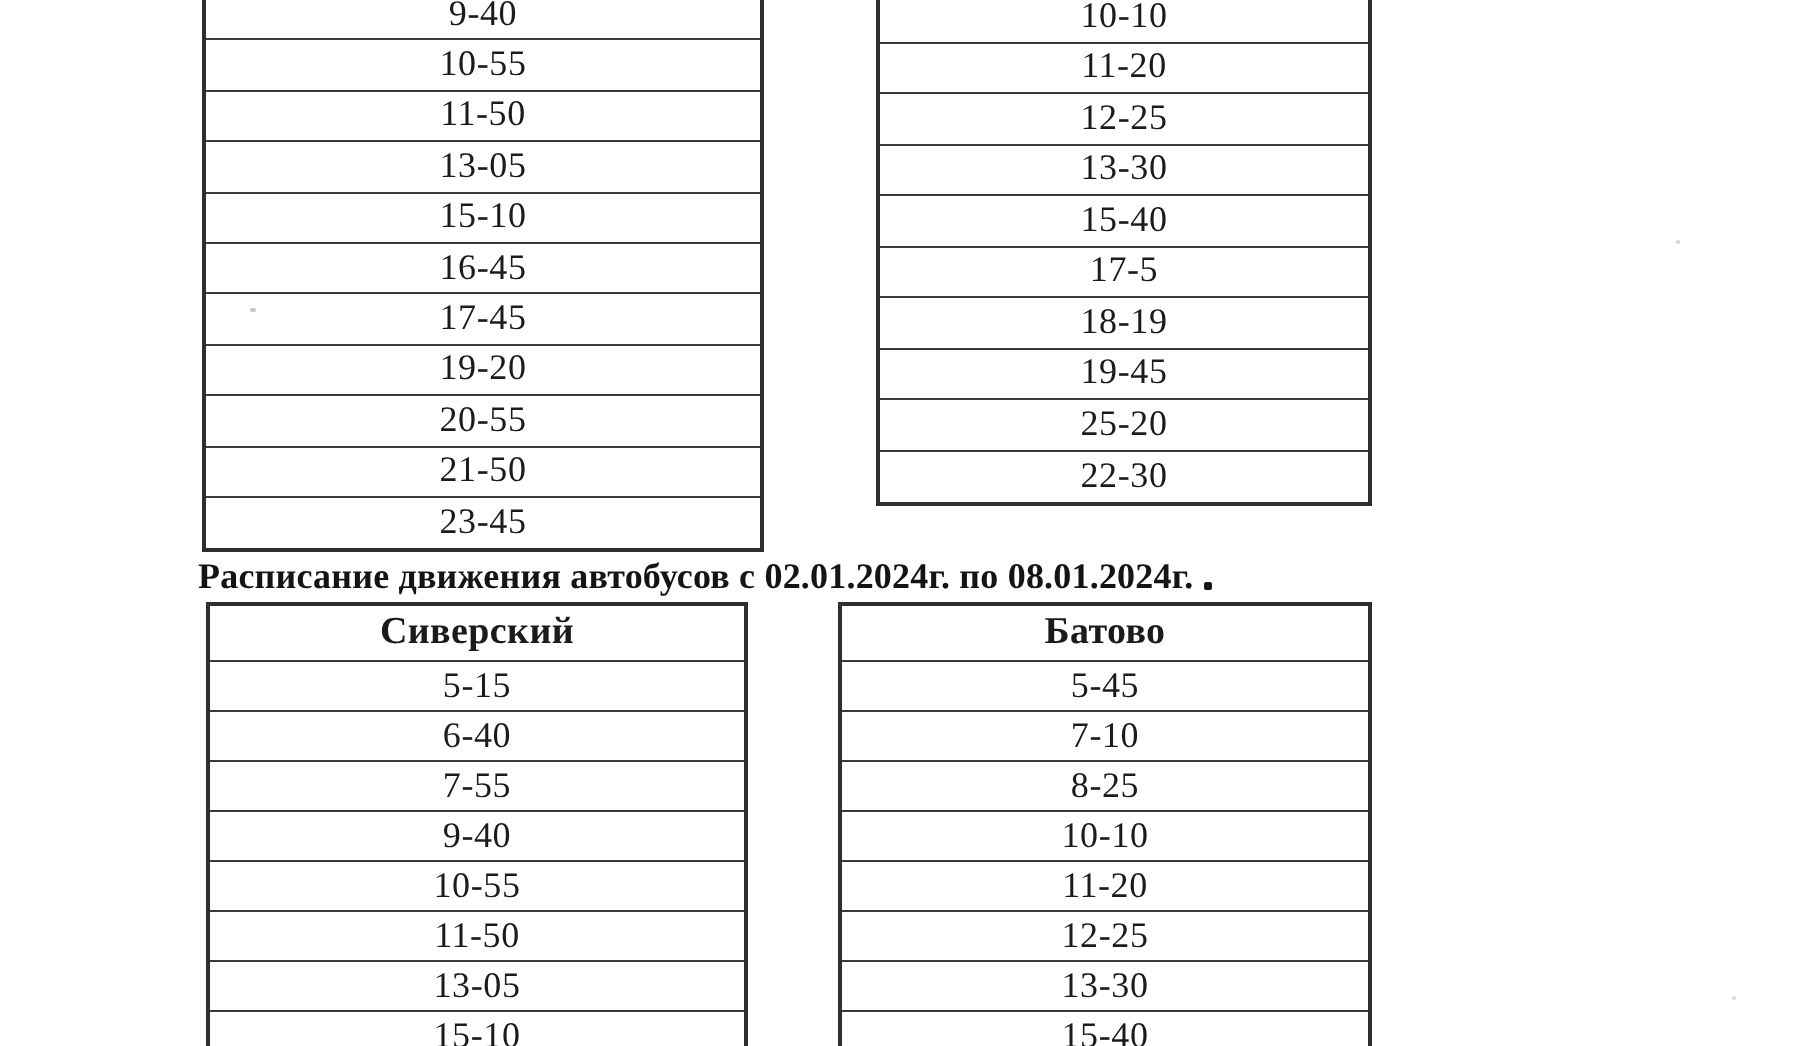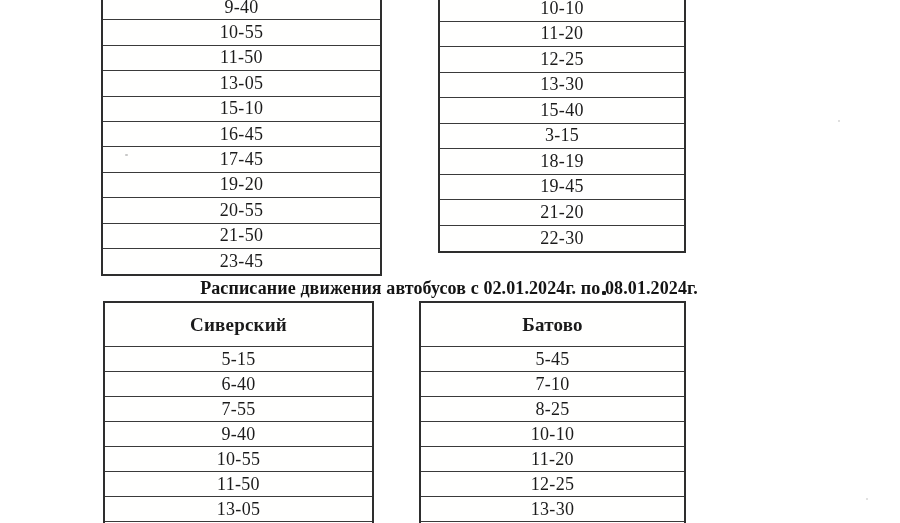--- a/index.html
+++ b/index.html
@@ -48,27 +48,26 @@
   .heading {
     position: absolute;
     left: 99px;
     top: 278px;
     width: 700px;
     font-size: 18px;
     font-weight: bold;
     letter-spacing: 0.1px;
     color: #141414;
     white-space: nowrap;
-    text-align: center;
   }
   
   #w2-siv { left: 103px; top: 301px; width: 271px; }
   #w2-bat { left: 419px; top: 301px; width: 267px; }
   #w2-siv .row, #w2-bat .row { height: 25px; }
-  #w2-siv .hdr-row, #w2-bat .hdr-row { height: 44px; font-family: Liberation Serif, serif; }
+  #w2-siv .hdr-row, #w2-bat .hdr-row { height: 28px; font-family: Liberation Serif, serif; }
   
   .speck {
     position: absolute;
     border-radius: 1px;
   }
   #speck-1 { left: 602px; top: 291px; width: 4px; height: 4px; background: #181818; }
   #speck-2 { left: 125px; top: 154px; width: 3px; height: 2px; background: #9a9a9a; opacity: .55; }
   #speck-3 { left: 838px; top: 120px; width: 2px; height: 2px; background: #ababab; opacity: .5; }
   #speck-4 { left: 866px; top: 498px; width: 2px; height: 2px; background: #b0b0b0; opacity: .5; }
 </style>
@@ -123,30 +122,30 @@
     <div class="row">
         <span>12-25</span>
       </div>
     <div class="row">
         <span>13-30</span>
       </div>
     <div class="row">
         <span>15-40</span>
       </div>
     <div class="row">
-        <span>3-15</span>
+        <span>17-5</span>
       </div>
     <div class="row">
         <span>18-19</span>
       </div>
     <div class="row">
         <span>19-45</span>
       </div>
     <div class="row">
-        <span>21-20</span>
+        <span>25-20</span>
       </div>
     <div class="row">
         <span>22-30</span>
       </div>
   </div>
 
   <div class="heading">Расписание движения автобусов с 02.01.2024г. по 08.01.2024г.</div>
 
   <div class="tbl" id="w2-siv">
     <div class="row hdr-row">

